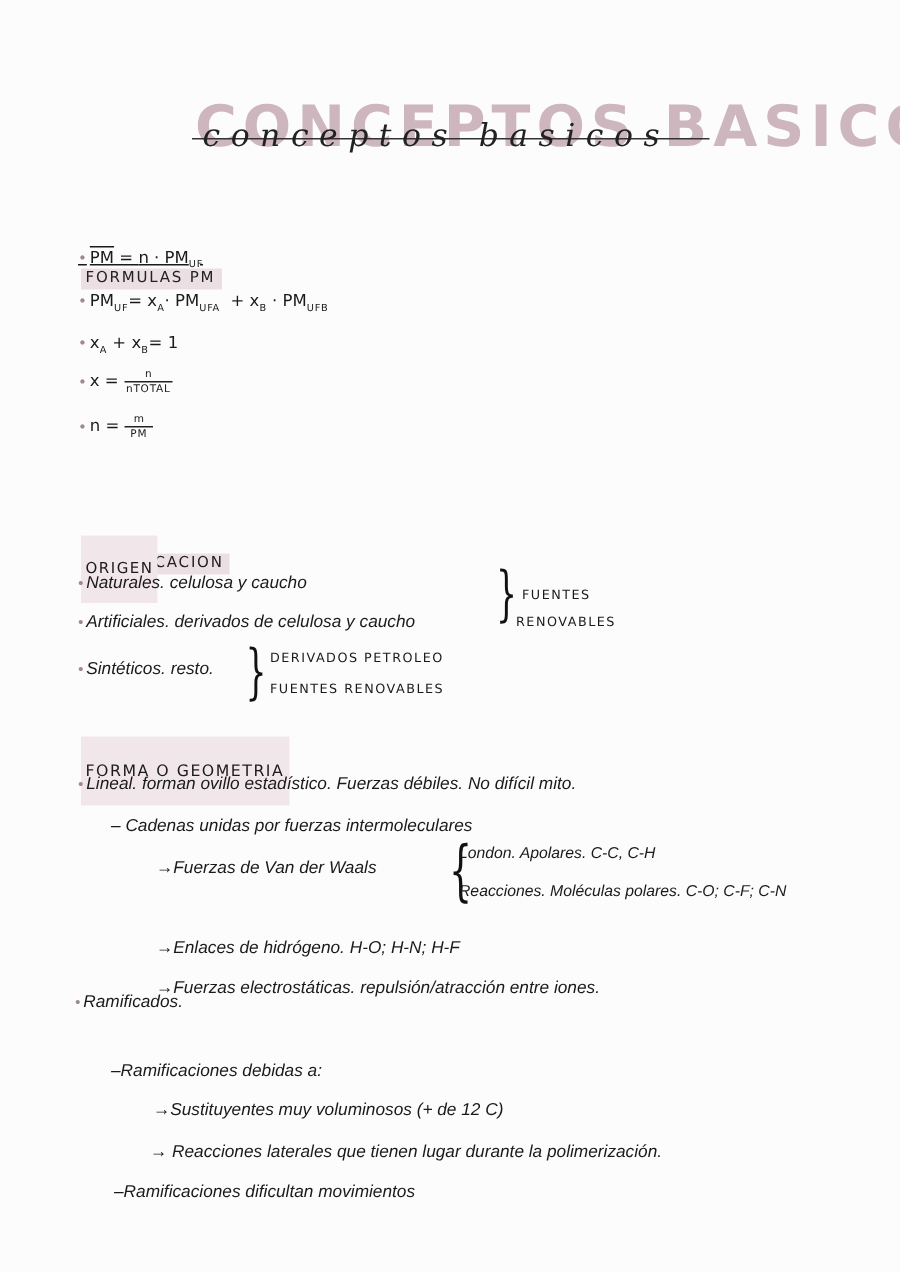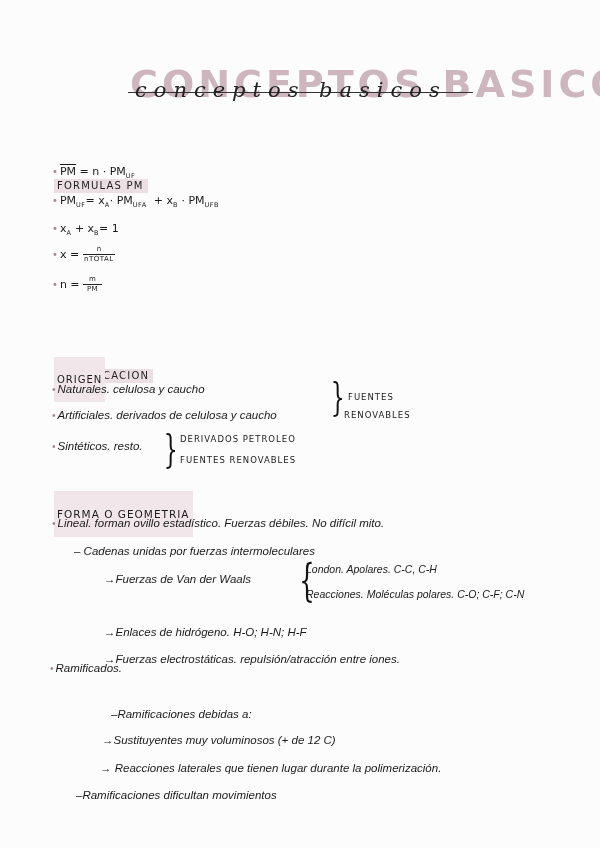--- a/index.html
+++ b/index.html
@@ -35,21 +35,21 @@
 </style>
 </head>
 <body>
 
 <div class="abs title-bg">CONCEPTOS BASICOS</div>
 <div class="abs title-line"></div>
 <div class="abs title-script">conceptos basicos</div>
 
 <div class="abs heading" style="left:54px;top:139px;">FORMULAS PM</div>
 
-<div class="abs f" style="left:52px;top:165px;">
+<div class="abs f" style="left:52px;top:165px;text-decoration:underline;">
   <span class="bullet">•</span><span class="over">PM</span> = <span>n · PM</span><sub>UF</sub>
 </div>
 
 <div class="abs f" style="left:52px;top:194px;">
   <span class="bullet">•</span><span>PM</span><sub>UF</sub><span>= x</span><sub>A</sub><span>· PM</span><sub>UFA</sub>&nbsp; <span>+ x</span><sub>B</sub> <span>· PM</span><sub>UFB</sub>
 </div>
 
 <div class="abs f" style="left:52px;top:222px;">
   <span class="bullet">•</span><span>x</span><sub>A</sub> <span>+ x</span><sub>B</sub><span>= 1</span>
 </div>
@@ -85,16 +85,16 @@
 <div class="abs line" style="left:74px;top:545px;">– Cadenas unidas por fuerzas intermoleculares</div>
 <div class="abs line" style="left:104px;top:573px;">→Fuerzas de Van der Waals</div>
 <div class="abs brace" style="left:293px;top:559px;font-size:44px;line-height:44px;transform:scaleX(.55);">{</div>
 <div class="abs line" style="left:306px;top:563px;font-size:10.5px;">London. Apolares. C-C, C-H</div>
 <div class="abs line" style="left:306px;top:588px;font-size:10.5px;">Reacciones. Moléculas polares. C-O; C-F; C-N</div>
 
 <div class="abs line" style="left:104px;top:626px;">→Enlaces de hidrógeno. H-O; H-N; H-F</div>
 <div class="abs line" style="left:104px;top:653px;">→Fuerzas electrostáticas. repulsión/atracción entre iones.</div>
 
 <div class="abs line" style="left:50px;top:662px;"><span class="bullet">•</span><span>Ramificados.</span></div>
-<div class="abs line" style="left:74px;top:708px;margin-left:37px;">–Ramificaciones debidas a:</div>
+<div class="abs line" style="left:74px;top:708px;">–Ramificaciones debidas a:</div>
 <div class="abs line" style="left:102px;top:734px;">→Sustituyentes muy voluminosos (+ de 12 C)</div>
 <div class="abs line" style="left:100px;top:762px;">→ Reacciones laterales que tienen lugar durante la polimerización.</div>
 <div class="abs line" style="left:76px;top:789px;">–Ramificaciones dificultan movimientos</div>
 
 </body></html>

